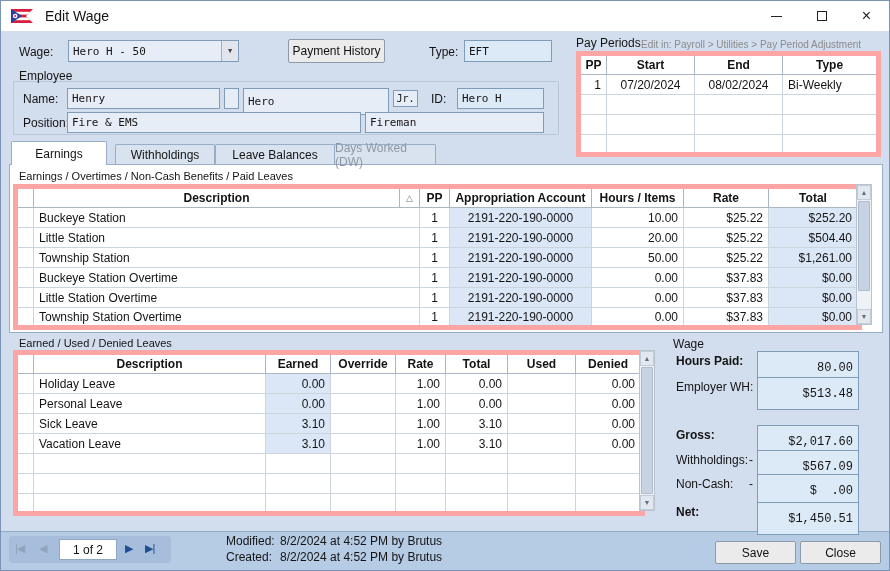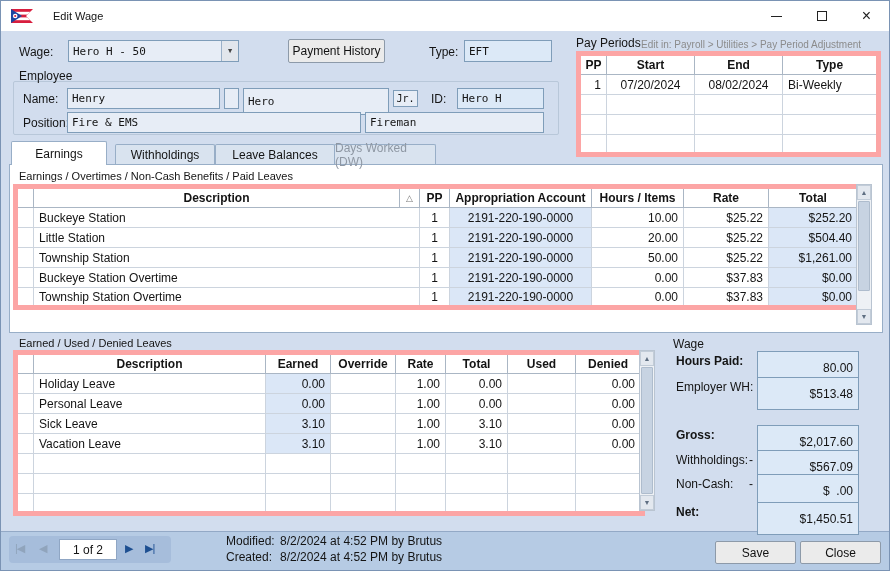--- a/index.html
+++ b/index.html
@@ -1,20 +1,20 @@
 <!DOCTYPE html>
 <html><head>
 <meta charset="utf-8">
 <style>
 *{box-sizing:border-box;margin:0;padding:0}
 html,body{width:890px;height:571px}
 body{position:relative;font-family:"Liberation Sans",sans-serif;font-size:12px;color:#141414;background:#fff;border:1px solid #7a93b4;overflow:hidden}
 .titlebar{position:absolute;left:0;top:0;width:100%;height:30px;background:#fff;display:flex;align-items:center;z-index:10}
 .flag{margin-left:10px;display:flex}
-.title-text{margin-left:20px;font-size:11px}
+.title-text{margin-left:12px;font-size:14px}
 .win-btns{margin-left:auto;display:flex;height:100%}
 .win-btn{width:45px;height:100%;display:flex;align-items:center;justify-content:center;color:#222}
 .min-glyph{width:11px;height:1px;background:#222}
 .max-glyph{width:10px;height:10px;border:1px solid #222}
 .close-glyph{font-size:16px;line-height:1}
 .content{position:absolute;left:0;top:30px;width:100%;height:500px;background:#d2ddee}
 .bottombar{position:absolute;left:0;top:530px;width:100%;height:41px;background:#b6cbe4;border-top:1px solid #93a9c6}
 .label{position:absolute;white-space:nowrap;z-index:6}
 .bold{font-weight:bold}
 .note{color:#8b8b8b;font-size:10px}
@@ -32,21 +32,21 @@
 .grid th{border:1px solid #aab6c4;font-weight:bold;height:21px;padding:0 2px;text-align:center;overflow:hidden;white-space:nowrap;background:#fff;font-size:12px}
 .grid td{border:1px solid #ccd4de;height:20px;padding:0 5px;overflow:hidden;white-space:nowrap;font-size:12px}
 .grid th.sort{font-weight:normal;color:#777;font-size:9px;padding:0}
 td.blue{background:#dbe7f7}
 td.num{text-align:right}
 td.ctr{text-align:center;padding:0 1px}
 td.sel{padding:0}
 .vscroll{position:absolute;width:16px;background:#eef1f5;border:1px solid #b9c4d1;z-index:7}
 .vs-btn{position:absolute;left:0;width:14px;height:15px;background:#e3e8ef;border:1px solid #c2ccd8;color:#5f6f82;font-size:7px;display:flex;align-items:center;justify-content:center}
 .vs-thumb{position:absolute;left:1px;width:12px;background:#c7d3e2;border:1px solid #aebccd;border-radius:1px}
-.sum-field{position:absolute;width:102px;height:33px;background:#dce9f7;border:1px solid #7f9db9;font-family:Liberation Sans, sans-serif;font-size:12px;display:flex;align-items:center;justify-content:flex-end;padding:4px 5px;white-space:pre;z-index:6}
+.sum-field{position:absolute;width:102px;height:33px;background:#dce9f7;border:1px solid #7f9db9;font-family:Liberation Mono, monospace;font-size:12px;display:flex;align-items:center;justify-content:flex-end;padding:4px 5px;white-space:pre;z-index:6}
 .nav-pill{position:absolute;left:8px;top:535px;width:162px;height:27px;background:#a6bddb;border-radius:4px;z-index:2}
 .nav-arrow{position:absolute;top:541px;font-size:11px;letter-spacing:-1px;color:#1d4f91;z-index:6}
 .nav-arrow.disabled{color:#90a4bc}
 .nav-box{position:absolute;left:58px;top:538px;width:58px;height:21px;background:#fff;border:1px solid #8fa6c4;display:flex;align-items:center;justify-content:center;z-index:6;font-size:12px}
 .meta-label{display:inline-block;width:54px}
 </style>
 </head>
 <body>
 
 <div class="titlebar">
@@ -212,20 +212,29 @@
         <td class="sel"></td>
         <td colspan="2">Buckeye Station Overtime</td>
         <td class="ctr">1</td>
         <td class="ctr blue">2191-220-190-0000</td>
         <td class="num">0.00</td>
         <td class="num">$37.83</td>
         <td class="num blue">$0.00</td>
       </tr>
       <tr>
         <td class="sel"></td>
+        <td colspan="2">Little Station Overtime</td>
+        <td class="ctr">1</td>
+        <td class="ctr blue">2191-220-190-0000</td>
+        <td class="num">0.00</td>
+        <td class="num">$37.83</td>
+        <td class="num blue">$0.00</td>
+      </tr>
+      <tr>
+        <td class="sel"></td>
         <td colspan="2">Township Station Overtime</td>
         <td class="ctr">1</td>
         <td class="ctr blue">2191-220-190-0000</td>
         <td class="num">0.00</td>
         <td class="num">$37.83</td>
         <td class="num blue">$0.00</td>
       </tr>
     </tbody>
 </table>
 <div class="vscroll" style="left:855px;top:183px;height:141px">

